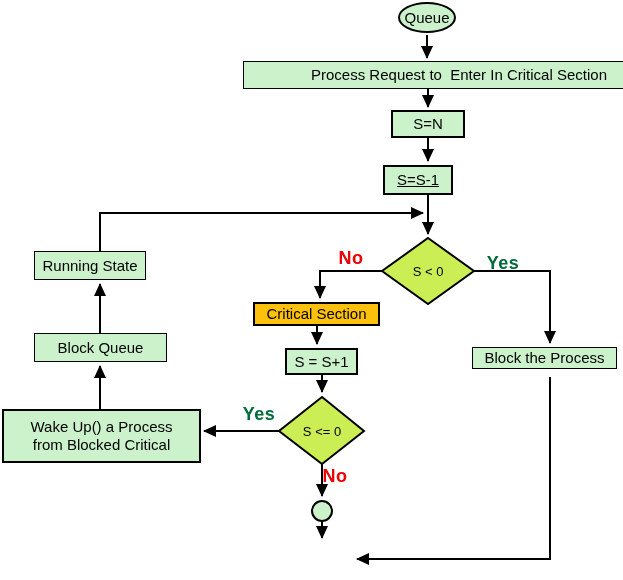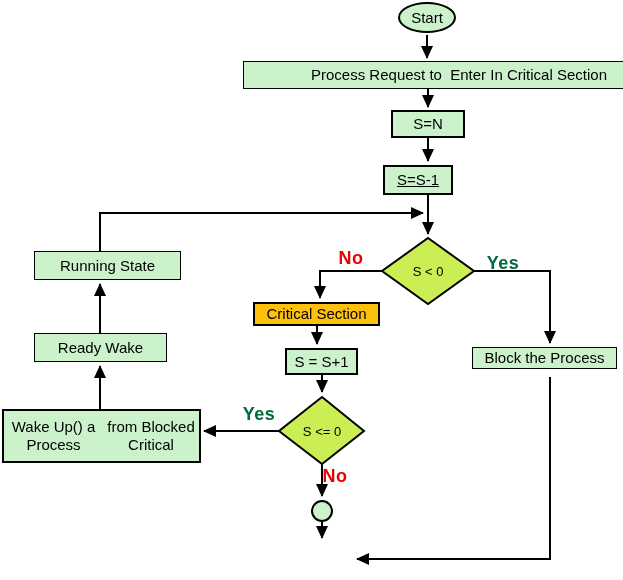--- a/index.html
+++ b/index.html
@@ -23,21 +23,21 @@
     position:absolute;box-sizing:border-box;display:flex;align-items:center;justify-content:center;
     background:transparent;border:none;font-size:13px;
   }
   .edge-label{
     position:absolute;display:flex;align-items:center;justify-content:center;
     font-size:18px;font-weight:bold;letter-spacing:0.5px;
   }
   .edge-label.yes{color:var(--yes-color,#006b3b);}
   .edge-label.no{color:var(--no-color,#ee0000);}
   .pre{white-space:pre;}
-  .two-line{flex-direction:row;}
+  .two-line{flex-direction:column;}
 </style>
 </head>
 <body>
 
 <div class="stage">
 
   <svg class="wires" viewBox="0 0 623 580">
     <defs>
       <marker id="arr" markerUnits="userSpaceOnUse" markerWidth="14" markerHeight="12" refX="12" refY="6" orient="auto">
         <path d="M0,0 L13,6 L0,12 Z" fill="#000"></path>
@@ -58,21 +58,21 @@
     <polyline points="474,271 550,271 550,343" marker-end="url(#arr)"></polyline>
     <polyline points="322,464 322,496" marker-end="url(#arr)"></polyline>
     <polyline points="322,522 322,538" marker-end="url(#arr)"></polyline>
     <polyline points="550,377 550,559 357,559" marker-end="url(#arr)"></polyline>
 
     <polygon class="diamond" points="428,238 474,271 428,304 382,271"></polygon>
     <polygon class="diamond" points="322,397 364,431 322,464 279,431"></polygon>
   </svg>
 
   <div class="node oval" style="left:398px;top:2px;width:58px;height:31px;">
-    <span>Start</span>
+    <span>Queue</span>
   </div>
 
   <div class="node thin pre" style="left:243px;top:61px;width:432px;height:28px;">
     <span class="pre">Process Request to  Enter In Critical Section</span>
   </div>
 
   <div class="node" style="left:391px;top:110px;width:74px;height:28px;">
     <span>S=N</span>
   </div>
 
@@ -97,24 +97,24 @@
 
   <div class="edge-label yes" style="left:238px;top:404px;width:42px;height:20px;">Yes</div>
   <div class="edge-label no" style="left:315px;top:466px;width:40px;height:20px;">No</div>
 
   <div class="node two-line" style="left:2px;top:409px;width:199px;height:54px;">
     <div>Wake Up() a Process</div>
     <div>from Blocked Critical</div>
   </div>
 
   <div class="node thin" style="left:34px;top:333px;width:133px;height:29px;">
-    <span>Ready Wake</span>
+    <span>Block Queue</span>
   </div>
 
-  <div class="node thin" style="left:34px;top:251px;width:147px;height:29px;">
+  <div class="node thin" style="left:34px;top:251px;width:112px;height:29px;">
     <span>Running State</span>
   </div>
 
   <div class="node thin" style="left:472px;top:347px;width:145px;height:22px;">
     <span>Block the Process</span>
   </div>
 
   <div class="node circle" style="left:311px;top:500px;width:22px;height:22px;"></div>
 
 

